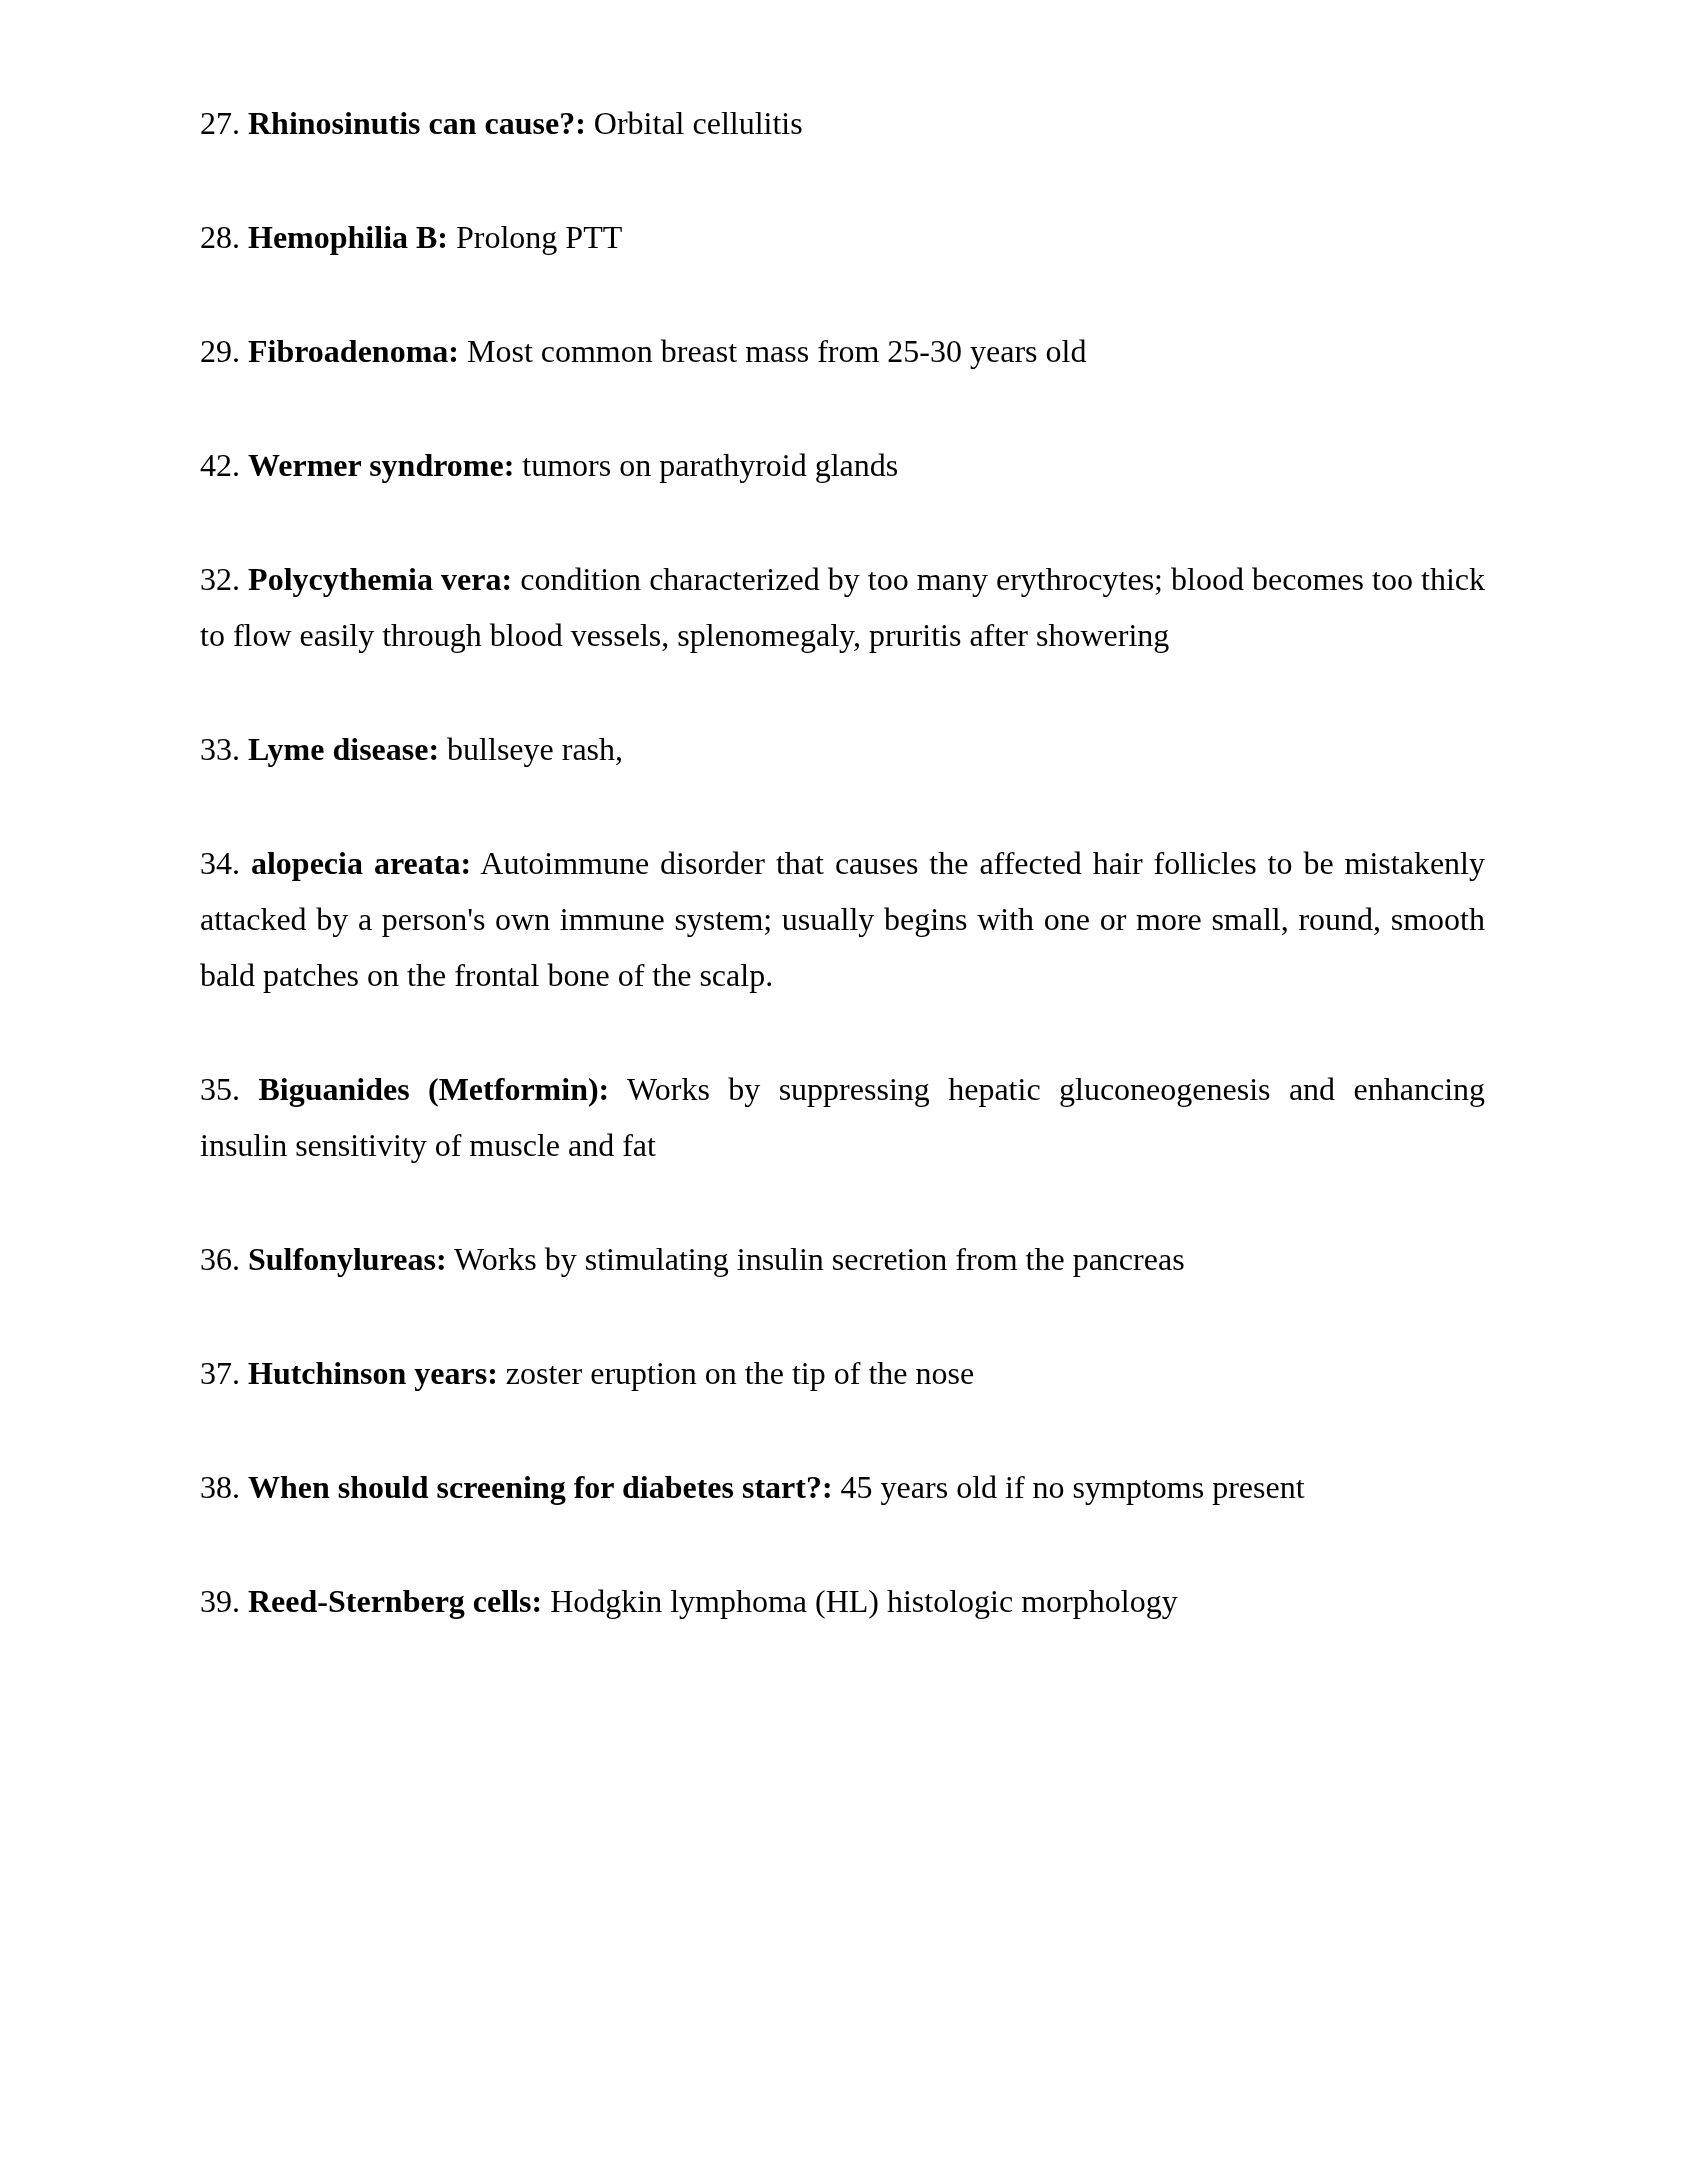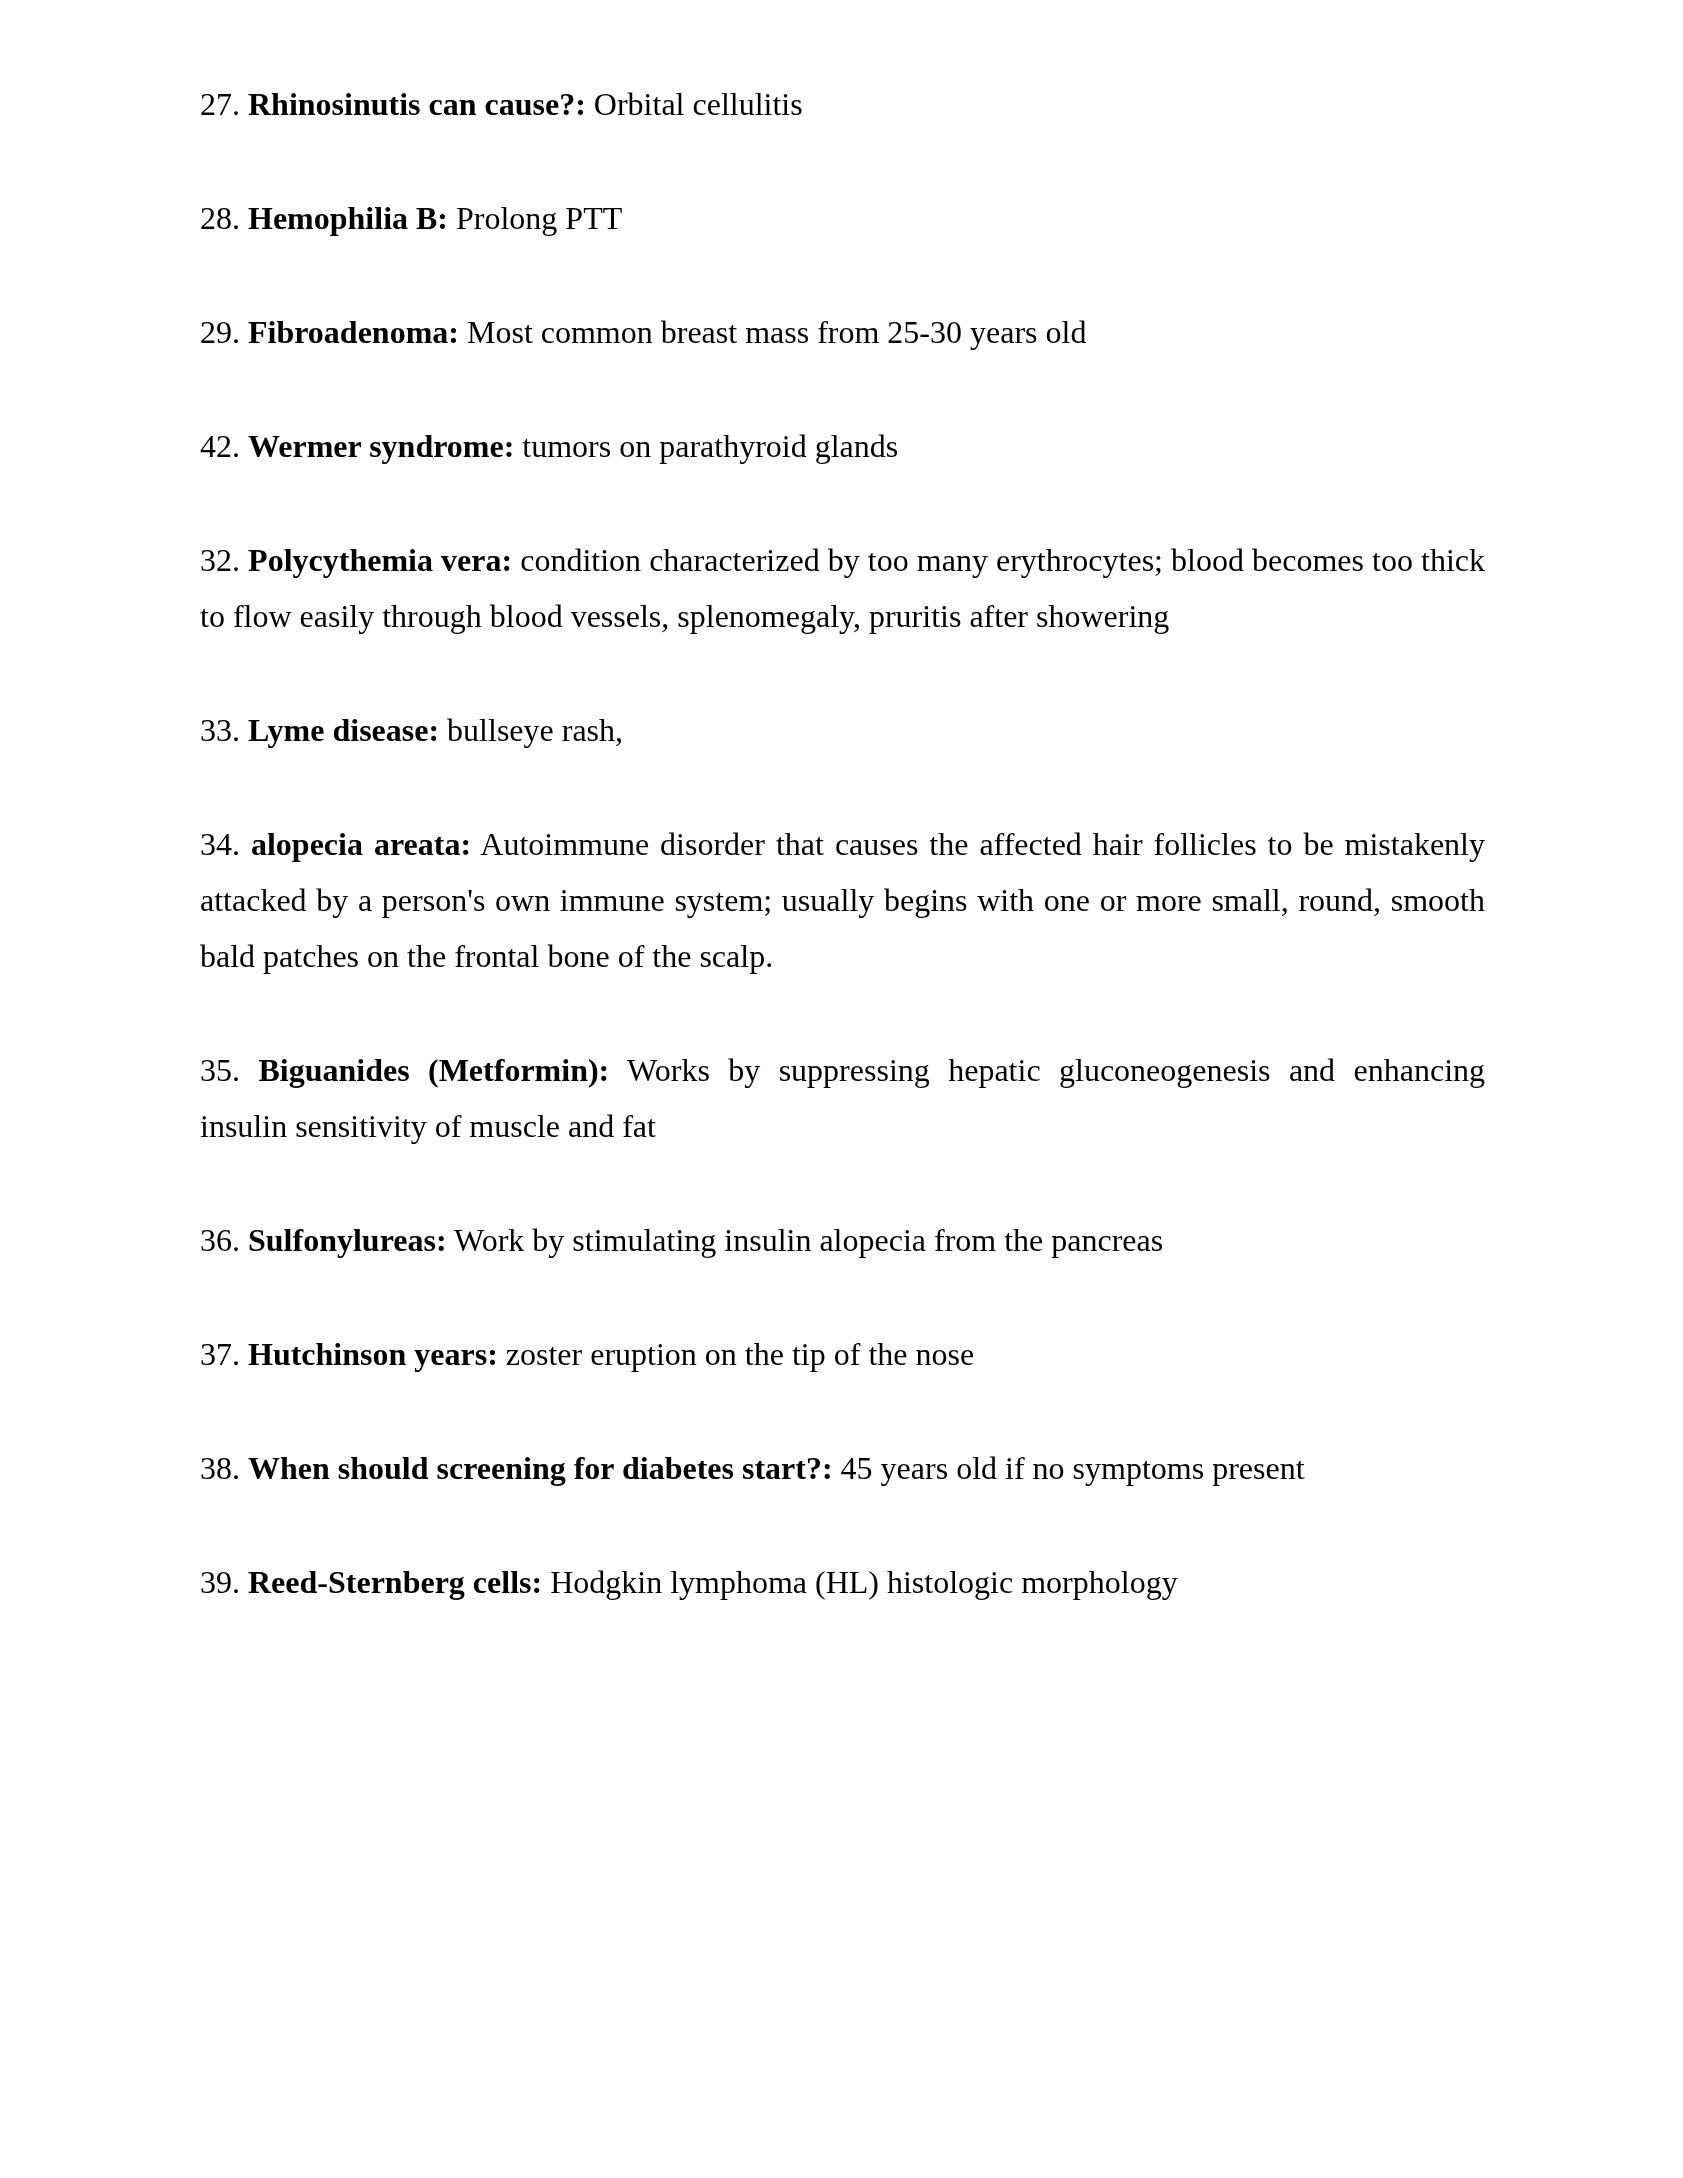--- a/index.html
+++ b/index.html
@@ -9,21 +9,21 @@
   }
   .page {
     position: relative;
     width: 1683px;
     height: 2178px;
     background: #ffffff;
     color: #000000;
     font-family: "Liberation Serif", serif;
     font-size: 32px;
     box-sizing: border-box;
-    padding: 76px 198px 0 200px;
+    padding: 95px 198px 0 200px;
     overflow: hidden;
   }
   .definition-list {
     width: 1285px;
   }
   p.item {
     margin: 0 0 58px 0;
     line-height: 56px;
     text-align: justify;
   }
@@ -46,21 +46,21 @@
   <p class="item"><span class="item-number">42.</span> <span class="item-term">Wermer syndrome:</span> <span class="item-definition">tumors on parathyroid glands</span></p>
 
   <p class="item"><span class="item-number">32.</span> <span class="item-term">Polycythemia vera:</span> <span class="item-definition">condition characterized by too many erythrocytes; blood becomes too thick to flow easily through blood vessels, splenomegaly, pruritis after showering</span></p>
 
   <p class="item"><span class="item-number">33.</span> <span class="item-term">Lyme disease:</span> <span class="item-definition">bullseye rash,</span></p>
 
   <p class="item"><span class="item-number">34.</span> <span class="item-term">alopecia areata:</span> <span class="item-definition">Autoimmune disorder that causes the affected hair follicles to be mistakenly attacked by a person's own immune system; usually begins with one or more small, round, smooth bald patches on the frontal bone of the scalp.</span></p>
 
   <p class="item"><span class="item-number">35.</span> <span class="item-term">Biguanides (Metformin):</span> <span class="item-definition">Works by suppressing hepatic gluconeogenesis and enhancing insulin sensitivity of muscle and fat</span></p>
 
-  <p class="item"><span class="item-number">36.</span> <span class="item-term">Sulfonylureas:</span> <span class="item-definition">Work by stimulating insulin alopecia from the pancreas</span></p>
+  <p class="item"><span class="item-number">36.</span> <span class="item-term">Sulfonylureas:</span> <span class="item-definition">Works by stimulating insulin secretion from the pancreas</span></p>
 
   <p class="item"><span class="item-number">37.</span> <span class="item-term">Hutchinson years:</span> <span class="item-definition">zoster eruption on the tip of the nose</span></p>
 
   <p class="item"><span class="item-number">38.</span> <span class="item-term">When should screening for diabetes start?:</span> <span class="item-definition">45 years old if no symptoms present</span></p>
 
   <p class="item"><span class="item-number">39.</span> <span class="item-term">Reed-Sternberg cells:</span> <span class="item-definition">Hodgkin lymphoma (HL) histologic morphology</span></p>
 </div>
 </div>
 
 

